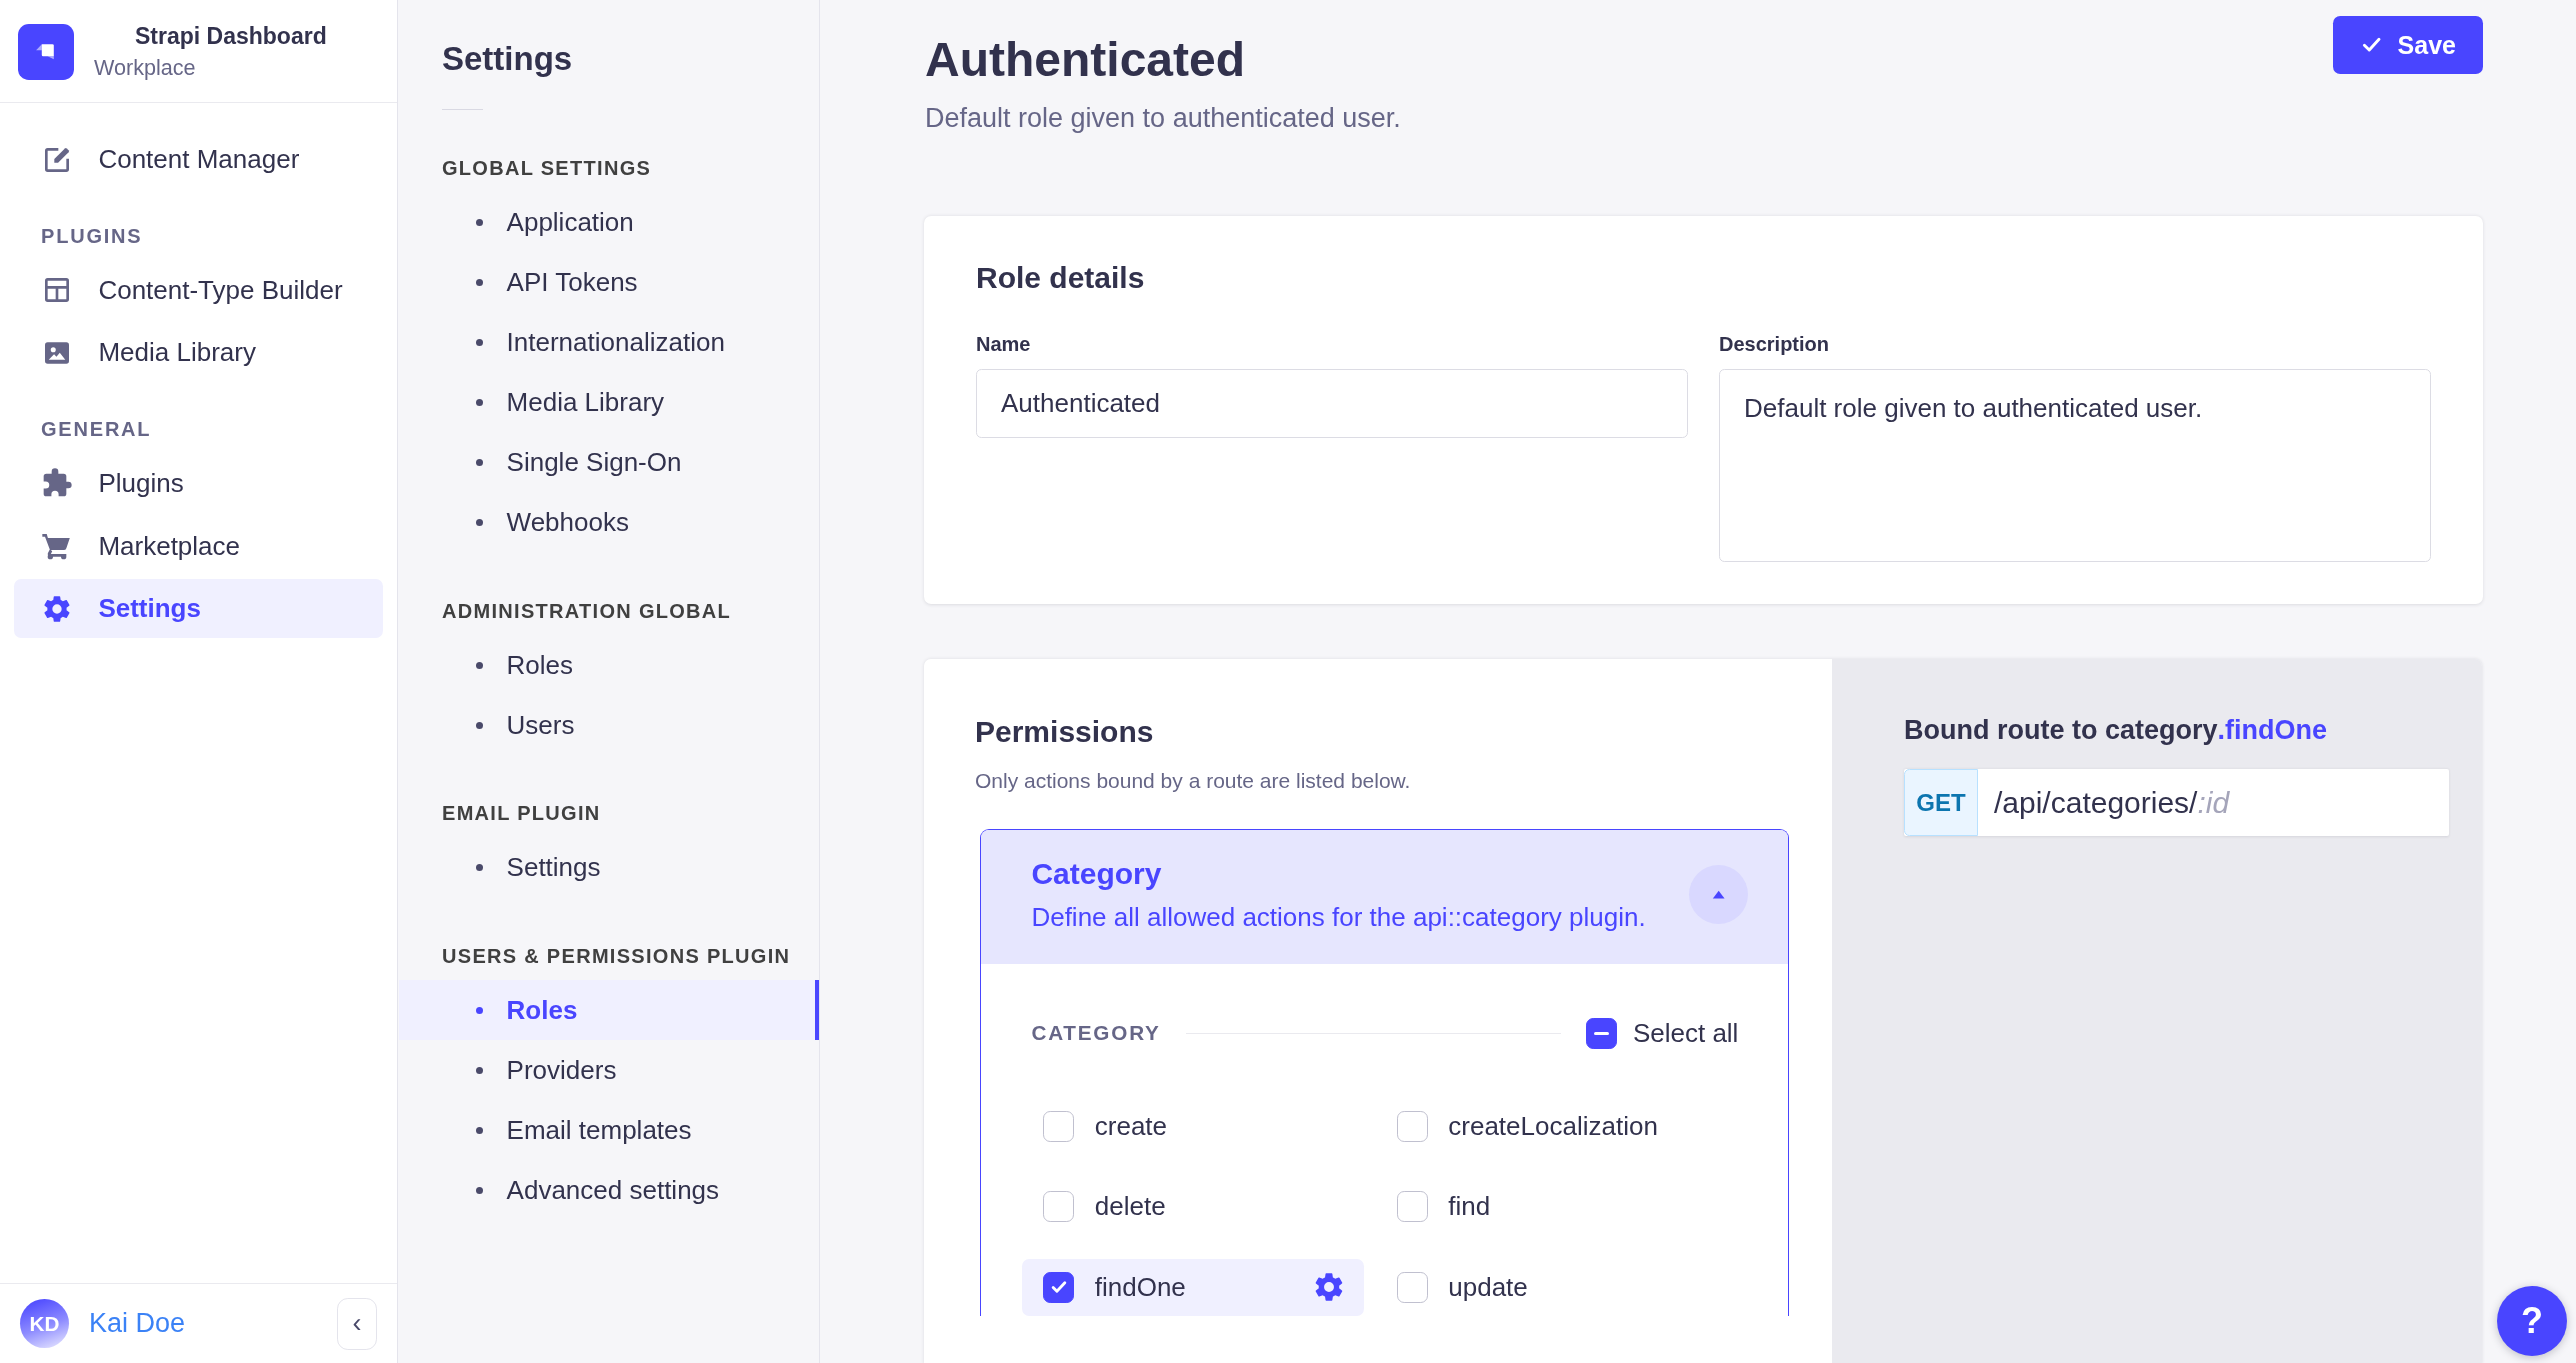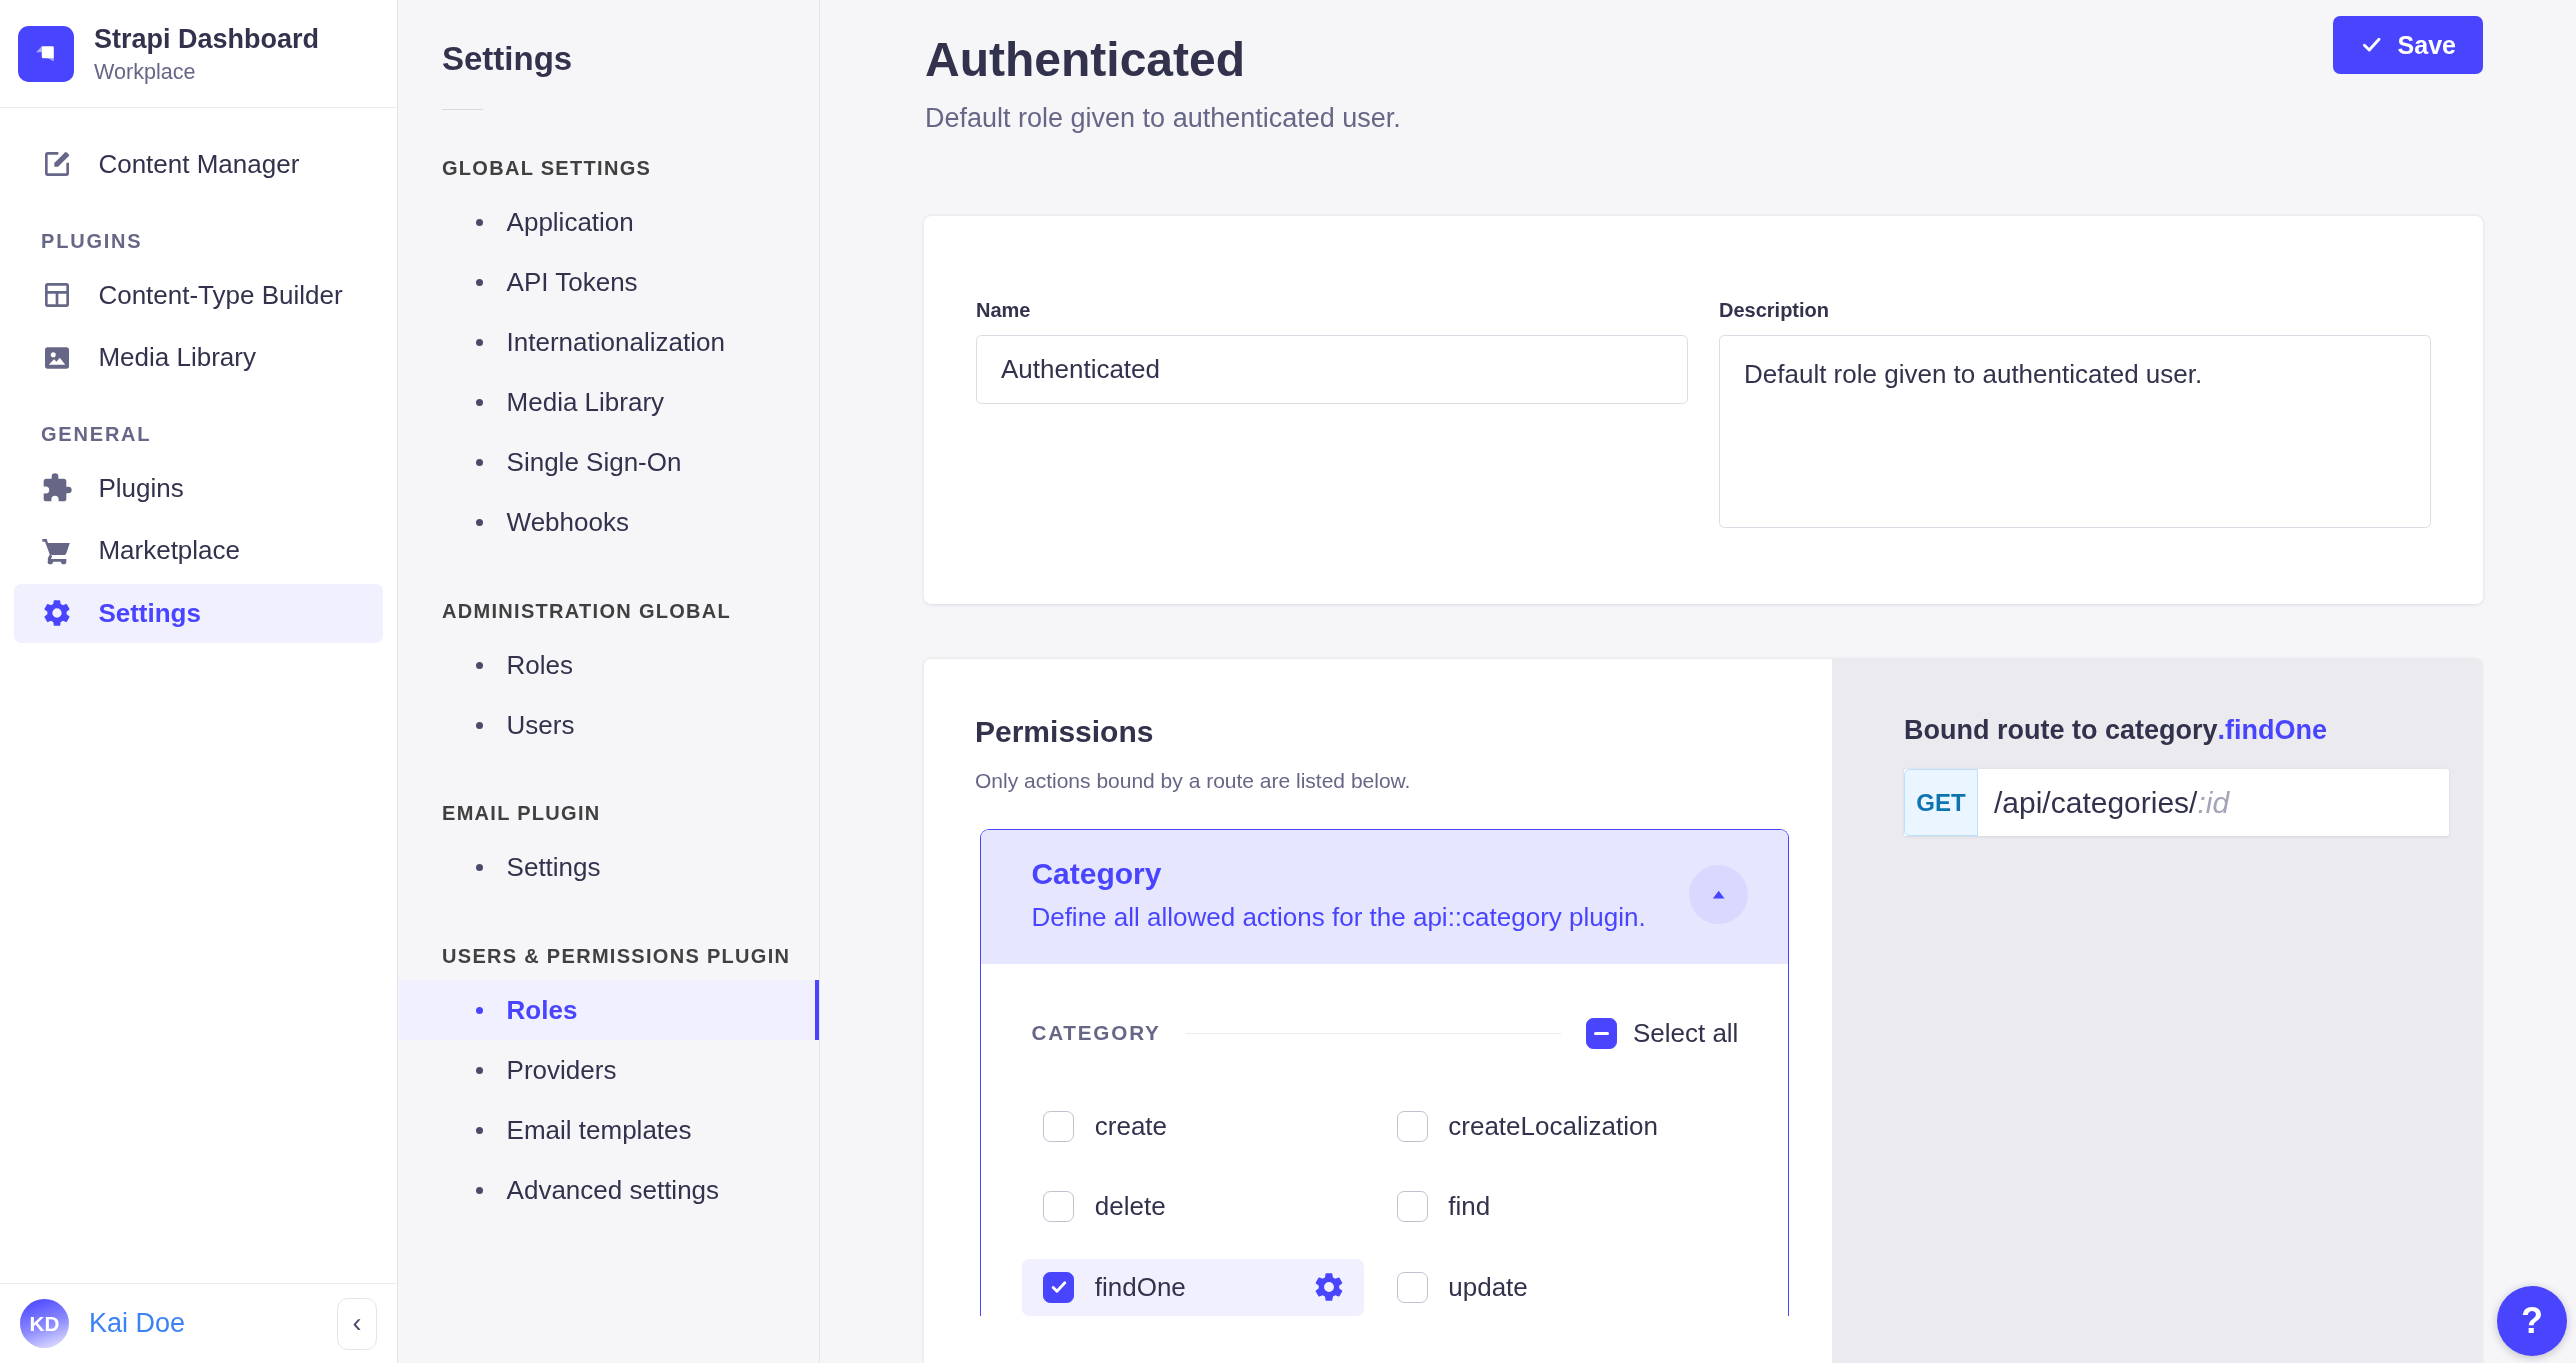--- a/index.html
+++ b/index.html
@@ -15,21 +15,21 @@
   .sidebar {
     position:absolute; left:0; top:0; width:398px; height:100%;
     background:#fff; border-right:0.9px solid #E4E4EC;
     display:flex; flex-direction:column;
   }
   .brand { display:flex; align-items:center; gap:20px; padding:23.4px 21.6px 21.6px 18px; cursor:pointer; }
   .brand-logo {
     width:56px; height:56px; border-radius:10.8px; background:#4945FF;
     display:flex; align-items:center; justify-content:center; flex:0 0 auto;
   }
-  .brand-title { font-size:27px; font-weight:700; line-height:1.2; }
+  .brand-title { font-size:23px; font-weight:700; line-height:1.2;margin-left:41px; }
   .brand-sub { font-size:21.6px; color:#666687; margin-top:3.6px; }
   .sidebar-divider { border-top:0.9px solid #EAEAEF; }
   .nav { padding-top:23.4px; flex:1 1 auto; }
   .nav-section-title {
     font-size:20px; font-weight:700; color:#666687; letter-spacing:1.8px;
     margin:36px 0 12.6px 41px;
   }
   .nav-item {
     display:flex; align-items:center; gap:25px; height:59px;
     margin:3.6px 14.4px; padding-left:27px; border-radius:7.2px;
@@ -343,20 +343,21 @@
   <button class="save-btn">
     <span>
       <svg width="23.4" height="23.4" viewBox="0 0 24 24" fill="none" stroke="#fff" stroke-width="3" stroke-linecap="round" stroke-linejoin="round">
           <path d="M4.5 12.5l5 5 10-11"></path>
         </svg>
     </span>
     <span>Save</span>
   </button>
 
   <section class="card">
+    <h2>Role details</h2>
     <div class="form-row">
       <div class="form-col">
         <label class="field-label">Name</label>
         <input class="text-input" type="text" value="Authenticated" style="">
       </div>
       <div class="form-col">
         <label class="field-label">Description</label>
         <textarea class="text-area" style="">Default role given to authenticated user.</textarea>
       </div>
     </div>

